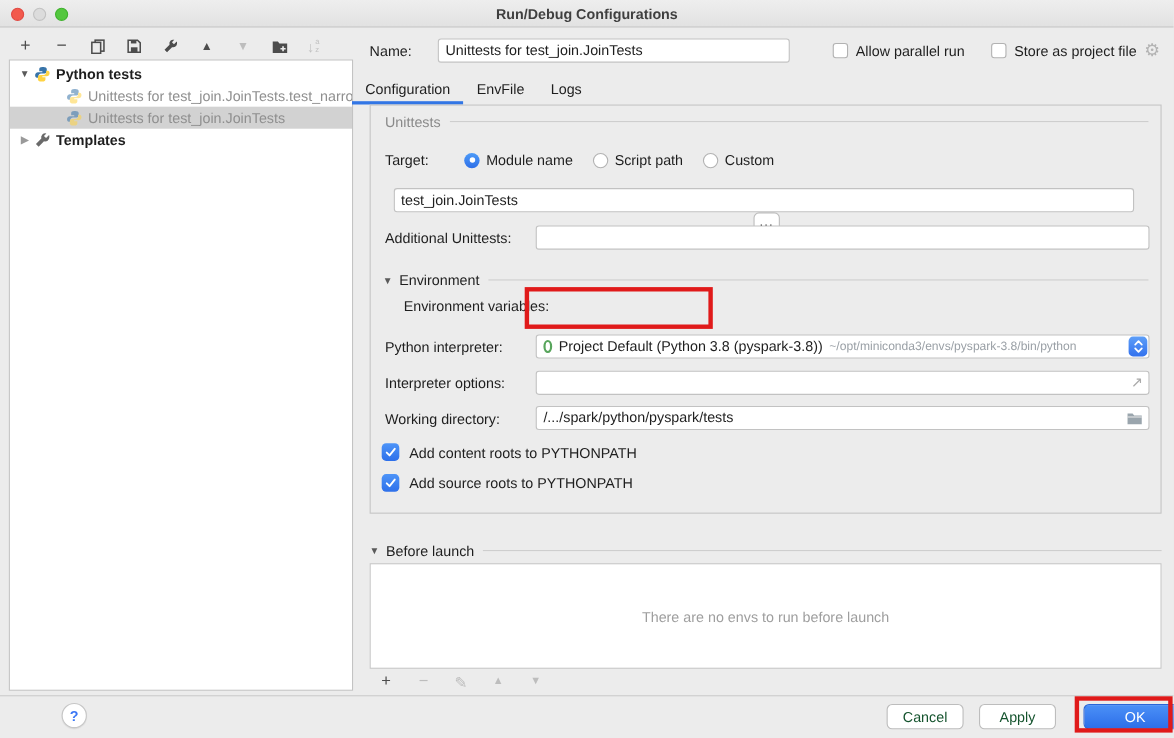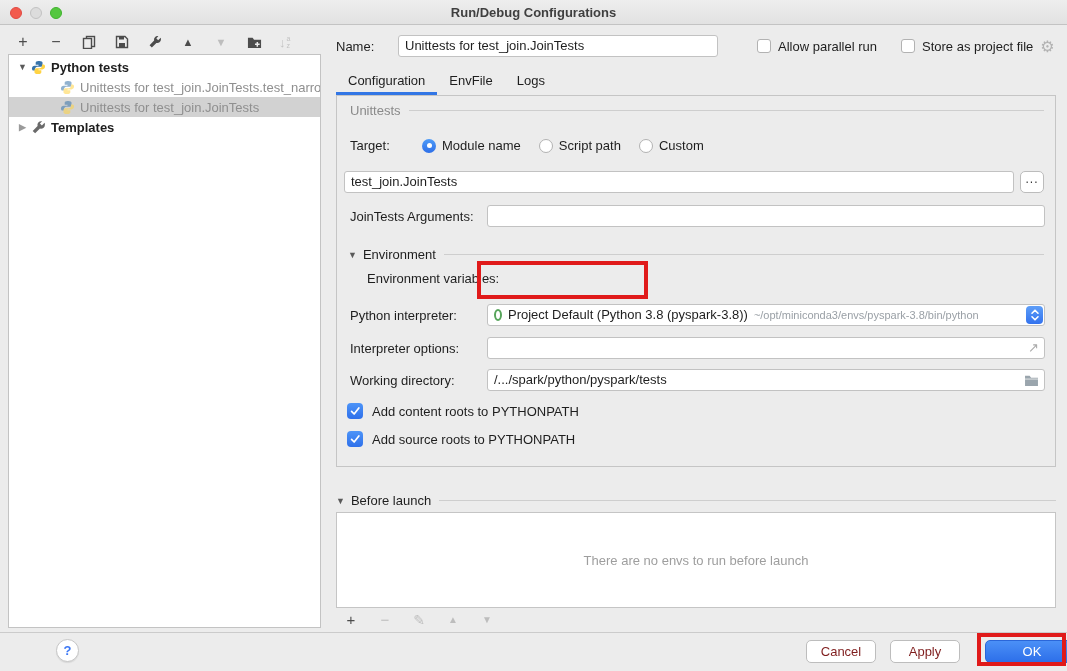--- a/index.html
+++ b/index.html
@@ -54,21 +54,21 @@
     background:#fff; border:1px solid #c2c2c2; border-radius:3px;
     height:22px; line-height:20px; padding:0 6px; position:relative;
     color:#1e1e1e; white-space:nowrap; overflow:hidden;
   }
   .name-field { width:320px; }
   .cbx-un { width:14px; height:14px; background:#fff; border:1px solid #b2b2b2; border-radius:3px; flex:0 0 14px; }
   .cbgroup { display:flex; align-items:center; gap:7px; }
   .gear { color:#b3b3b3; font-size:16px; margin-left:7px; }
 
   
-  .tabs { position:absolute; left:336px; top:66px; height:29px; display:flex; }
+  .tabs { position:absolute; left:320px; top:66px; height:29px; display:flex; }
   .tab { padding:0 12px; display:flex; align-items:center; position:relative; color:#1e1e1e; }
   .tab.active::after { content:""; position:absolute; left:0; right:0; bottom:0; height:3px; background:#3276e5; }
 
   
   .panel { position:absolute; left:336px; top:95px; width:720px; height:372px; border:1px solid #c5c5c5; }
   .ghead { position:absolute; display:flex; align-items:center; }
   .ghead .gt { color:#8a8a8a; }
   .hair { flex:1; height:1px; background:#cecece; margin-left:8px; }
   .ghead .tri { font-size:9px; color:#5a5a5a; margin-right:6px; }
   .row-abs { position:absolute; display:flex; align-items:center; }
@@ -117,21 +117,21 @@
   .help-btn {
     position:absolute; left:56px; top:639px; width:23px; height:23px; border-radius:50%;
     background:#fff; border:1px solid #c6c6c6; box-shadow:0 1px 1px rgba(0,0,0,.08);
     display:flex; align-items:center; justify-content:center;
     color:#3b77f5; font-weight:bold; font-size:13px;
   }
   .btn {
     position:absolute; top:640px; height:23px; border-radius:5px;
     display:flex; align-items:center; justify-content:center; font-size:13px;
   }
-  .btn.plain { background:#fff; border:1px solid #bdbdbd; color:#7f1d1d; }
+  .btn.plain { background:#fff; border:1px solid #bdbdbd; color:#14532d; }
   .btn-cancel { left:806px; width:70px; }
   .btn-apply  { left:890px; width:70px; }
   .btn-ok { left:985px; width:94px; background:linear-gradient(#4b90f7,#2d6fe9); color:#fff; border:1px solid #2a66d9; }
   .redbox { position:absolute; border:4px solid #e01a1a; pointer-events:none; z-index:9; }
   .redbox.env { left:477px; top:261px; width:171px; height:38px; }
   .redbox.ok  { left:977px; top:633px; width:89px; height:33px; }
 </style>
 </head>
 <body>
 
@@ -256,27 +256,27 @@
     <span class="ropt">
       <span class="radio"></span>
       <span>Script path</span>
     </span>
     <span class="ropt">
       <span class="radio"></span>
       <span>Custom</span>
     </span>
   </div>
 
-  <div class="row-abs" style="left:7px; top:75px; right:11px;">
+  <div class="row-abs" style="left:7px; top:75px; right:11px;flex-direction:column;">
     <div class="field" style="width:673px;">test_join.JoinTests</div>
     <div class="browse-btn" style="margin-left:6px;">...</div>
   </div>
 
   <div class="row-abs" style="left:13px; top:109px; right:11px;">
-    <span class="flabel">JoinTests Arguments:</span>
+    <span class="flabel">Additional Unittests:</span>
     <div class="field ffield"></div>
   </div>
 
   <div class="ghead" style="left:11px; right:11px; top:151px;">
     <span class="tri">▼</span>
     <span>Environment</span>
     <span class="hair"></span>
   </div>
 
   <div class="row-abs" style="left:30px; top:175px; right:11px;align-items:flex-end;">

